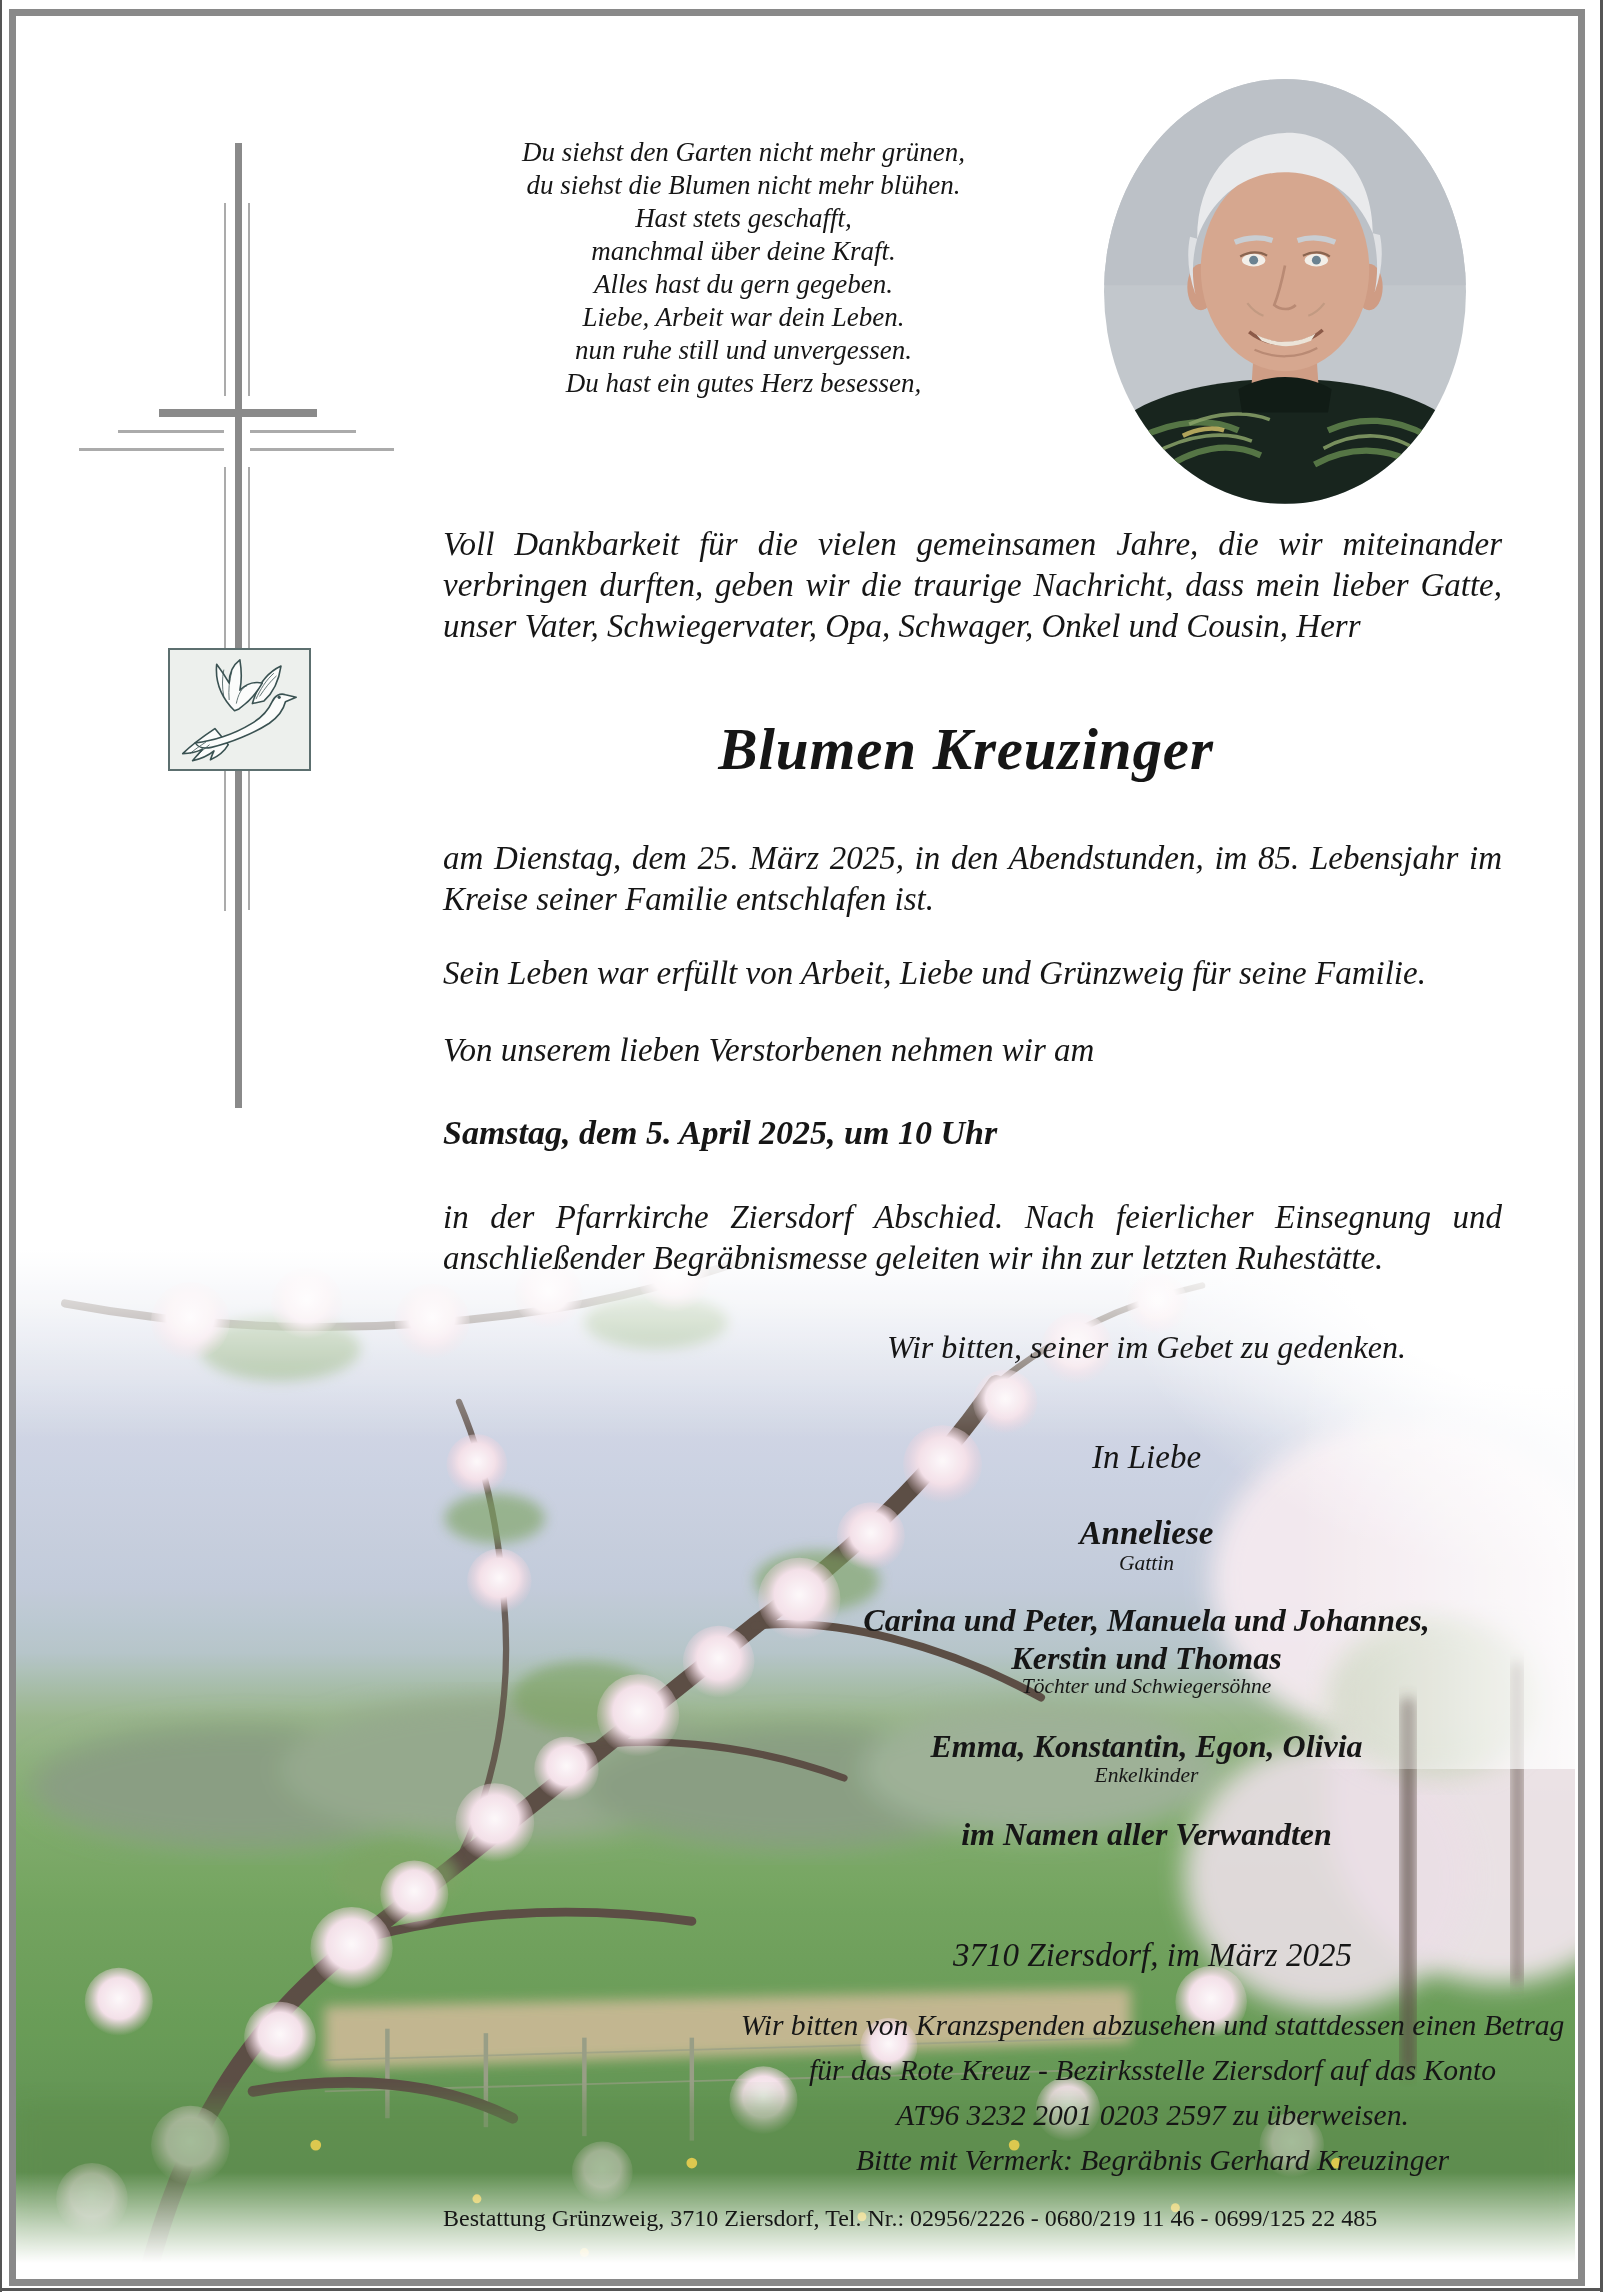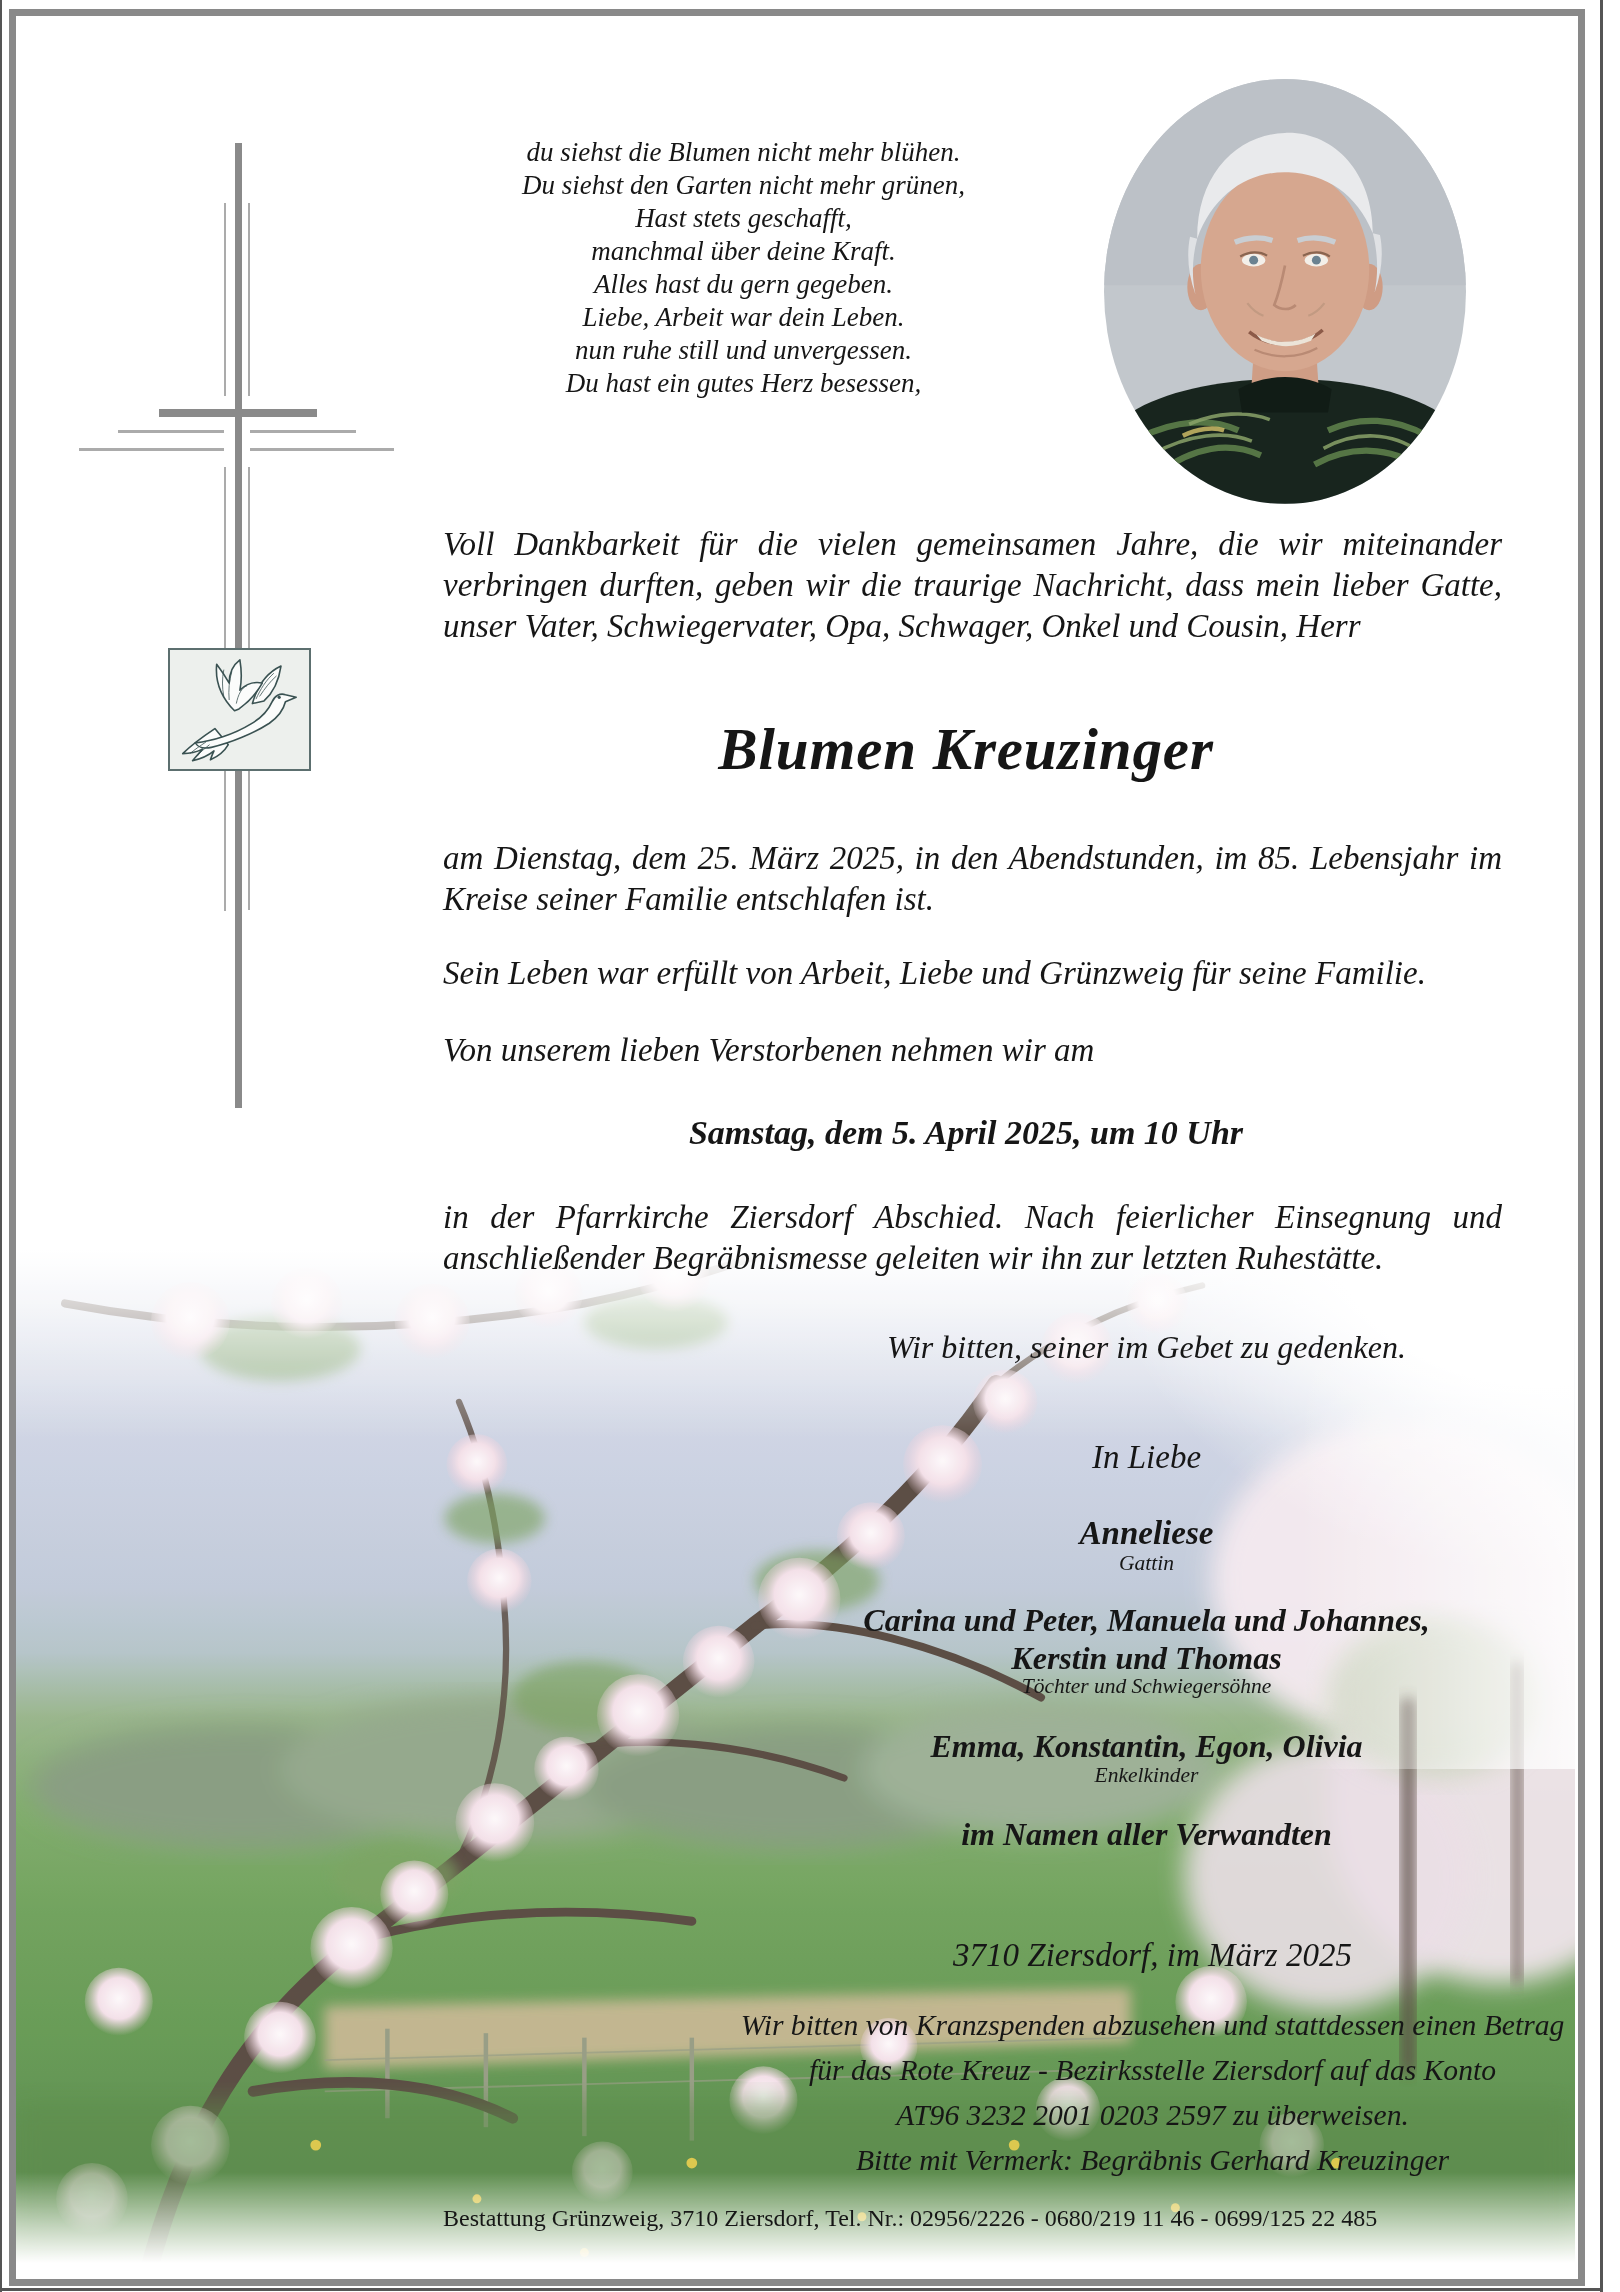--- a/index.html
+++ b/index.html
@@ -40,21 +40,21 @@
     border-radius:50%;overflow:hidden;
     box-shadow:inset 0 0 72px 43px #ffffff, 0 0 36px 21.5px #ffffff;}
   
   .t{position:absolute;font-style:italic;z-index:10;}
   .poem{left:475px;top:136px;width:537px;text-align:center;font-size:27px;line-height:33px;}
   .intro{left:443px;top:524px;width:1059px;text-align:justify;font-size:33px;line-height:41px;}
   .name{left:443px;top:715px;width:1046px;text-align:center;font-size:59px;font-weight:bold;letter-spacing:0.9px;}
   .death{left:443px;top:838px;width:1059px;text-align:justify;font-size:33px;line-height:41px;}
   .life{left:443px;top:953px;width:1059px;font-size:33px;line-height:41px;}
   .farewell{left:443px;top:1030px;width:1059px;font-size:33px;line-height:41px;}
-  .datetime{left:443px;top:1114px;width:1046px;text-align:center;font-size:34px;font-weight:bold;}
+  .datetime{left:443px;top:1114px;width:1046px;font-size:34px;font-weight:bold;}
   .details{left:443px;top:1197px;width:1059px;text-align:justify;font-size:33px;line-height:41px;font-style:italic;}
   .prayer{left:627px;top:1329px;width:1039px;text-align:center;font-size:32px;}
   .inliebe{left:627px;top:1439px;width:1039px;text-align:center;font-size:33px;}
   .wife{left:627px;top:1515px;width:1039px;text-align:center;font-size:33px;font-weight:bold;}
   .wife-rel{left:627px;top:1551px;width:1039px;text-align:center;font-size:21.5px;}
   .daughters{left:627px;top:1601px;width:1039px;text-align:center;font-size:32px;font-weight:bold;line-height:38px;}
   .daughters-rel{left:627px;top:1674px;width:1039px;text-align:center;font-size:21.5px;}
   .grandch{left:627px;top:1728px;width:1039px;text-align:center;font-size:32px;font-weight:bold;}
   .grandch-rel{left:627px;top:1763px;width:1039px;text-align:center;font-size:21.5px;}
   .relatives{left:627px;top:1816px;width:1039px;text-align:center;font-size:32px;font-weight:bold;}
@@ -265,22 +265,22 @@
       <path d="M160,250 C166,258 172,262 178,264" stroke="#c29a82" stroke-width="2.5" fill="none"></path>
       <path d="M246,250 C240,258 234,262 228,264" stroke="#c29a82" stroke-width="2.5" fill="none"></path>
 
       <path d="M162,282 C184,300 222,300 244,280" stroke="#8c5a48" stroke-width="4" fill="none"></path>
       <path d="M170,285 C190,296 216,296 236,284 L231,292 C212,300 194,300 176,292 Z" fill="#ece4d8"></path>
       <path d="M168,302 C190,312 216,312 238,300" stroke="#b98a74" stroke-width="2.5" fill="none"></path>
     </svg>
   </div>
 
   <div class="t poem">
+    <div>Du siehst den Garten nicht mehr grünen,</div>
     <div>du siehst die Blumen nicht mehr blühen.</div>
-    <div>Du siehst den Garten nicht mehr grünen,</div>
     <div>Hast stets geschafft,</div>
     <div>manchmal über deine Kraft.</div>
     <div>Alles hast du gern gegeben.</div>
     <div>Liebe, Arbeit war dein Leben.</div>
     <div>nun ruhe still und unvergessen.</div>
     <div>Du hast ein gutes Herz besessen,</div>
   </div>
 
   <div class="t intro">Voll Dankbarkeit für die vielen gemeinsamen Jahre, die wir miteinander verbringen durften, geben wir die traurige Nachricht, dass mein lieber Gatte, unser Vater, Schwiegervater, Opa, Schwager, Onkel und Cousin, Herr</div>
   <div class="t name">Blumen Kreuzinger</div>

